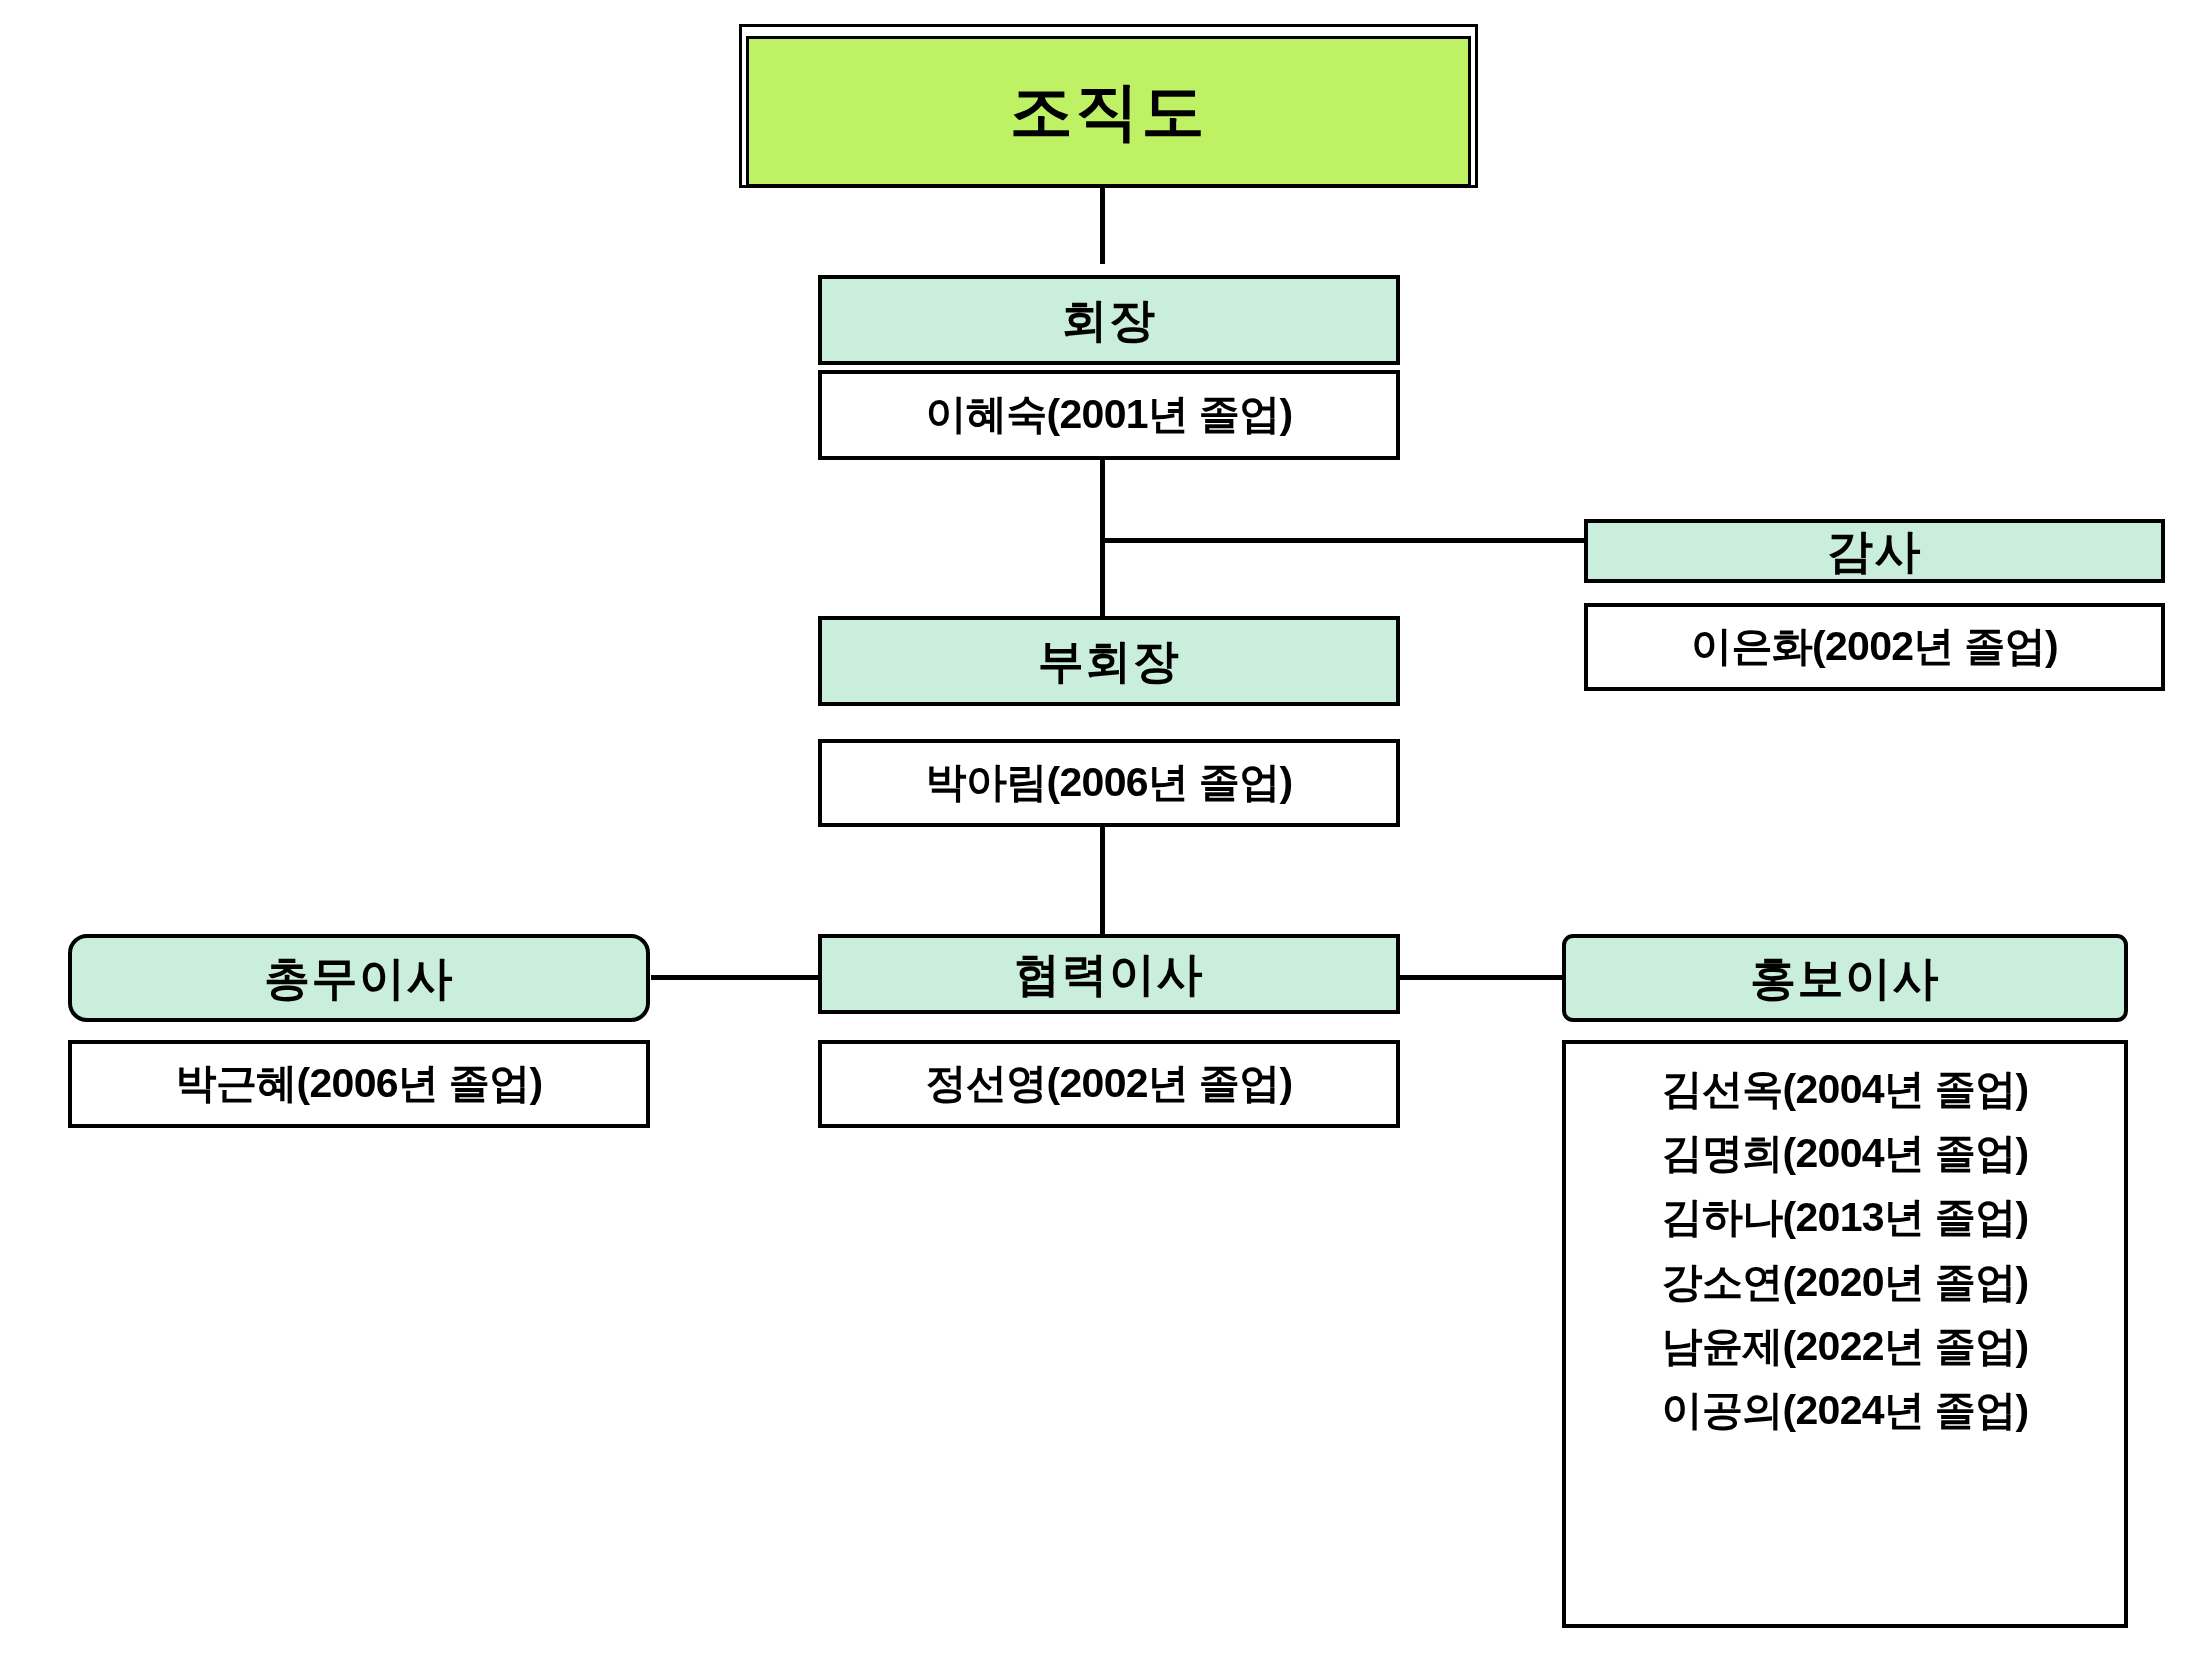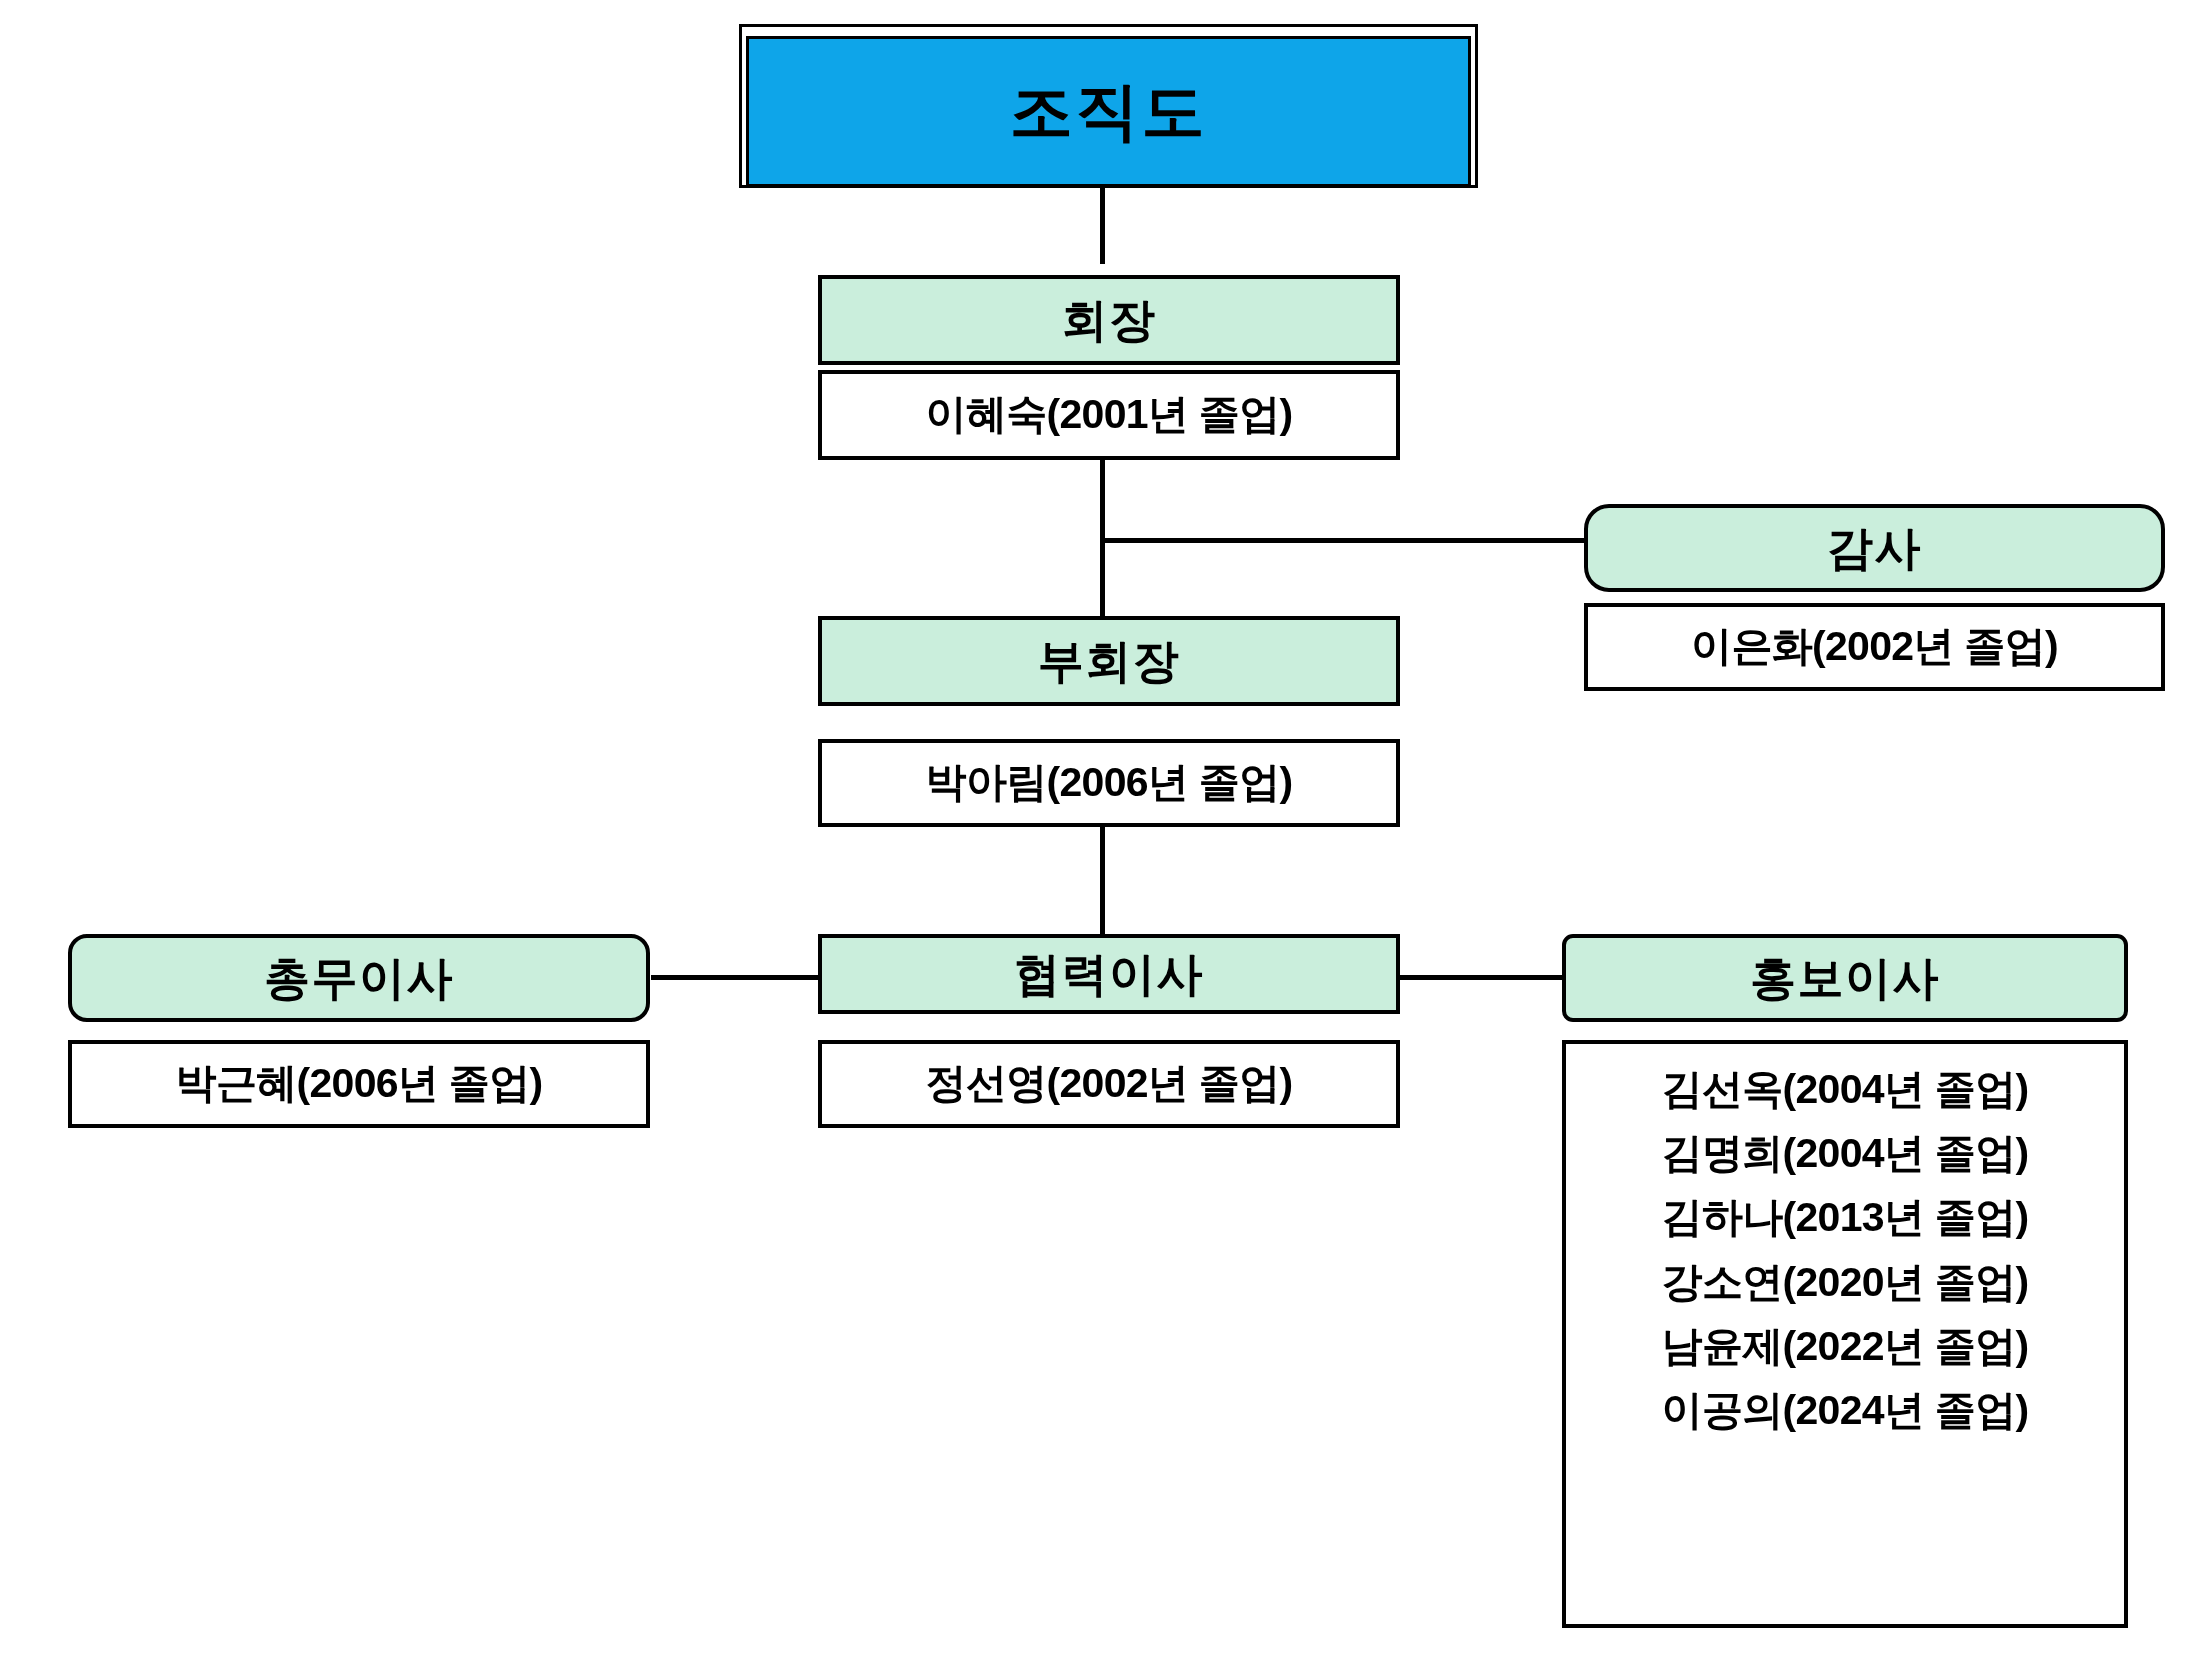--- a/index.html
+++ b/index.html
@@ -41,21 +41,21 @@
     background: #ffffff;
   }
   .title-box > .inner {
     width: 100%;
     height: 100%;
     box-sizing: border-box;
     border: 3.7px solid #000000;
     display: flex;
     align-items: center;
     justify-content: center;
-    background: #0ea5e9;
+    background: #bef264;
     margin-top: 12px;
   }
   .title-text {
     font-size: 63px;
     font-weight: bold;
     letter-spacing: 2.9px;
   }
 
   
   .role-head {
@@ -111,21 +111,21 @@
     <span>회장</span>
   </div>
   <div class="box member-box" style="left:818px; top:370px; width:582px; height:90px;">
     <span>이혜숙(2001년 졸업)</span>
   </div>
 
   <div class="conn v" style="left:1100px; top:459px; height:157px;"></div>
 
   <div class="conn h" style="left:1100px; top:538px; width:484px;"></div>
 
-  <div class="box role-head" style="left: 1584px; top: 504px; width: 581px; height: 88px; border-radius: 25px; --accent: #caeedc;">
+  <div class="box role-head" style="left: 1584px; top: 519px; width: 581px; height: 64px; --accent: #caeedc;">
     <span>감사</span>
   </div>
   <div class="box member-box" style="left:1584px; top:603px; width:581px; height:88px;">
     <span>이은화(2002년 졸업)</span>
   </div>
 
   <div class="box role-head" style="left: 818px; top: 616px; width: 582px; height: 90px; --accent: #caeedc;">
     <span>부회장</span>
   </div>
   <div class="box member-box" style="left:818px; top:739px; width:582px; height:88px;">

